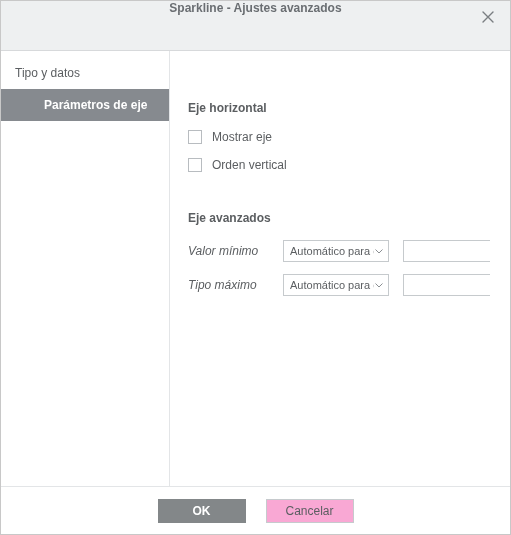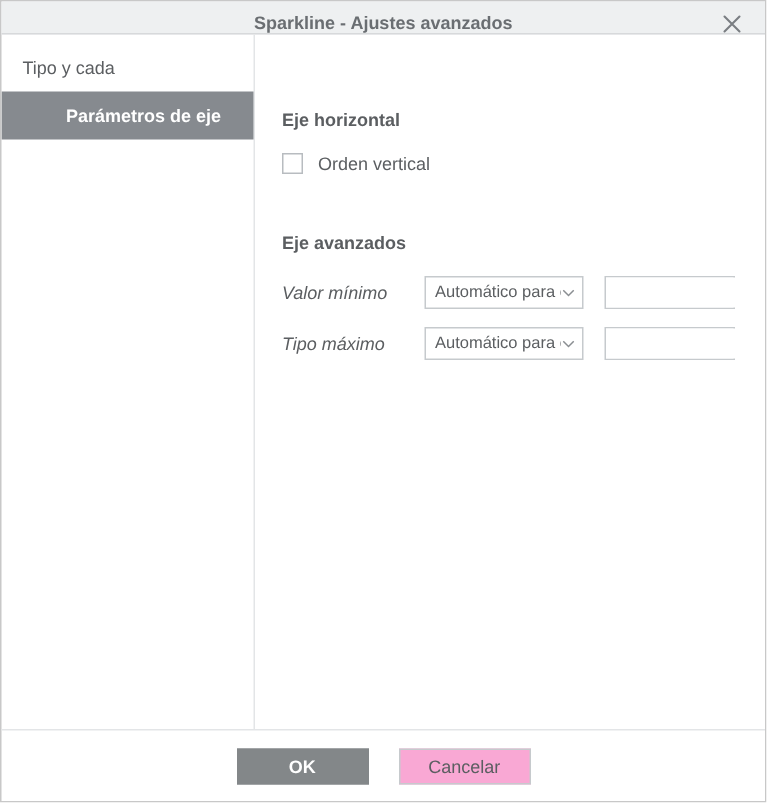--- a/index.html
+++ b/index.html
@@ -11,24 +11,24 @@
     color: #555;
     background: #fff;
   }
   .dialog {
     width: 511px; height: 535px;
     border: 1px solid #c8c8c8;
     display: flex; flex-direction: column;
     background: #fff;
   }
   .titlebar {
-    height: 22px;
+    height: 50px;
     background: #eef0f1;
     border-bottom: 1px solid #d7d9db;
-    display: flex; align-items: flex-end;
+    display: flex; align-items: flex-start;
     position: relative;
   }
   .titlebar .title {
     flex: 1;
     text-align: center;
     font-weight: 600;
     color: #6a6e72;
     font-size: 12px;
   }
   .titlebar .close {
@@ -172,32 +172,36 @@
             <path d="M1 1 L11 11 M11 1 L1 11" stroke="#7a7e82" stroke-width="1.4" fill="none" stroke-linecap="round"></path>
           </svg>
       </span>
     </div>
   </div>
 
   <div class="body">
 
     <div class="tabs">
       <div class="tab">
-        <span>Tipo y cada</span>
+        <span>Tipo y datos</span>
       </div>
       <div class="tab active">
         <span>Parámetros de eje</span>
       </div>
     </div>
 
     <div class="panel">
 
       <div class="section">
         <div class="section-title">Eje horizontal</div>
 
+        <div class="check-row">
+          <div class="checkbox"></div>
+          <div class="check-label">Mostrar eje</div>
+        </div>
 
         <div class="check-row">
           <div class="checkbox"></div>
           <div class="check-label">Orden vertical</div>
         </div>
       </div>
 
       <div class="section">
         <div class="section-title">Eje avanzados</div>
 

